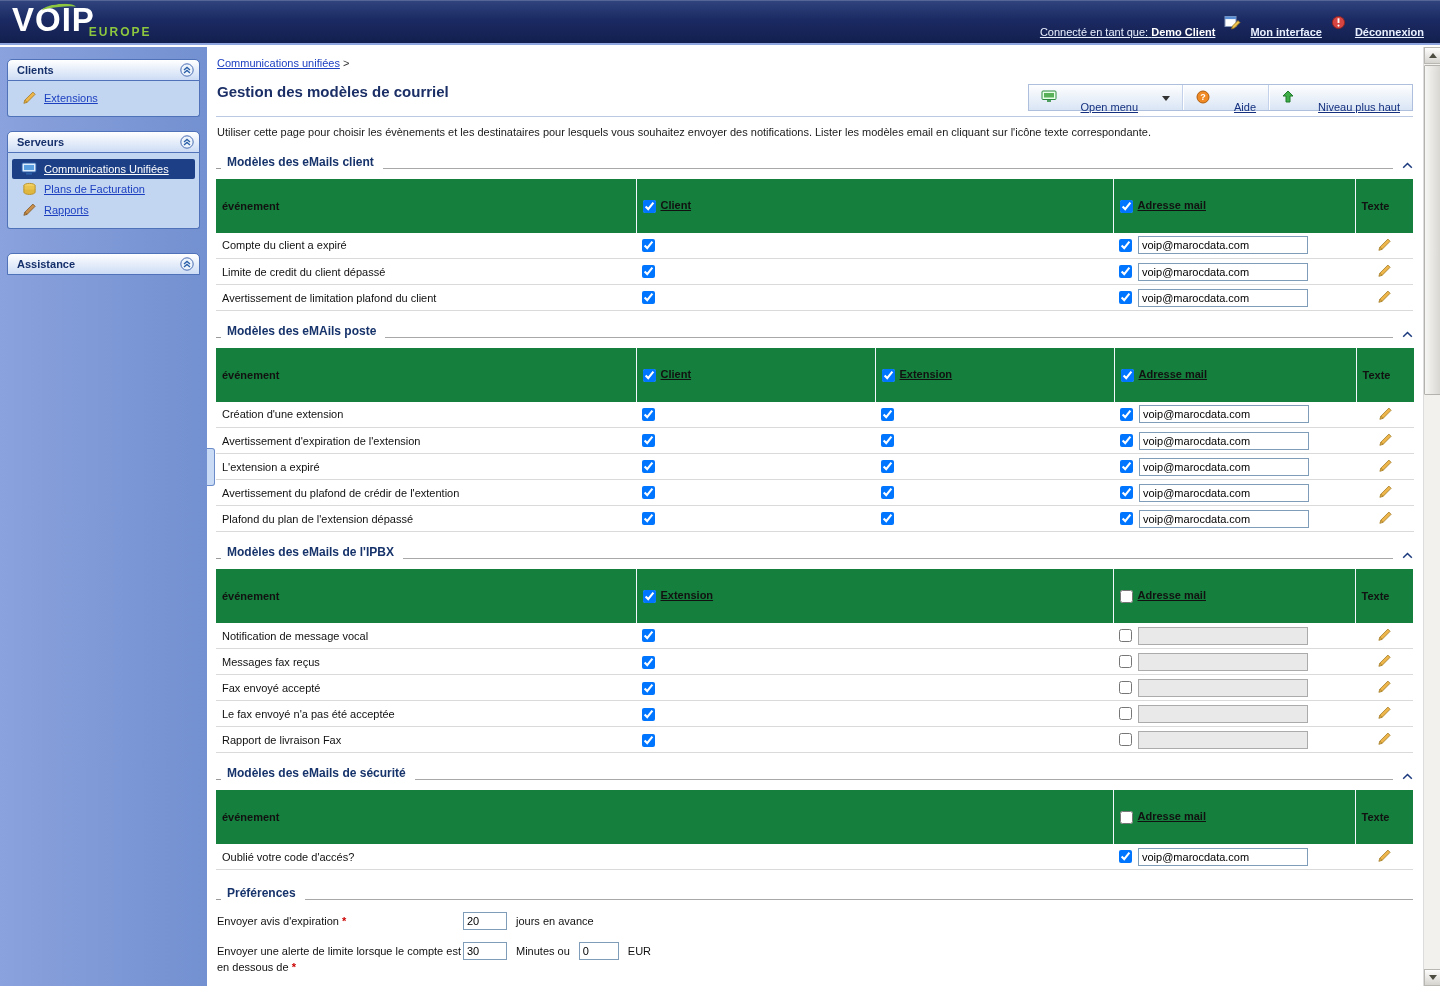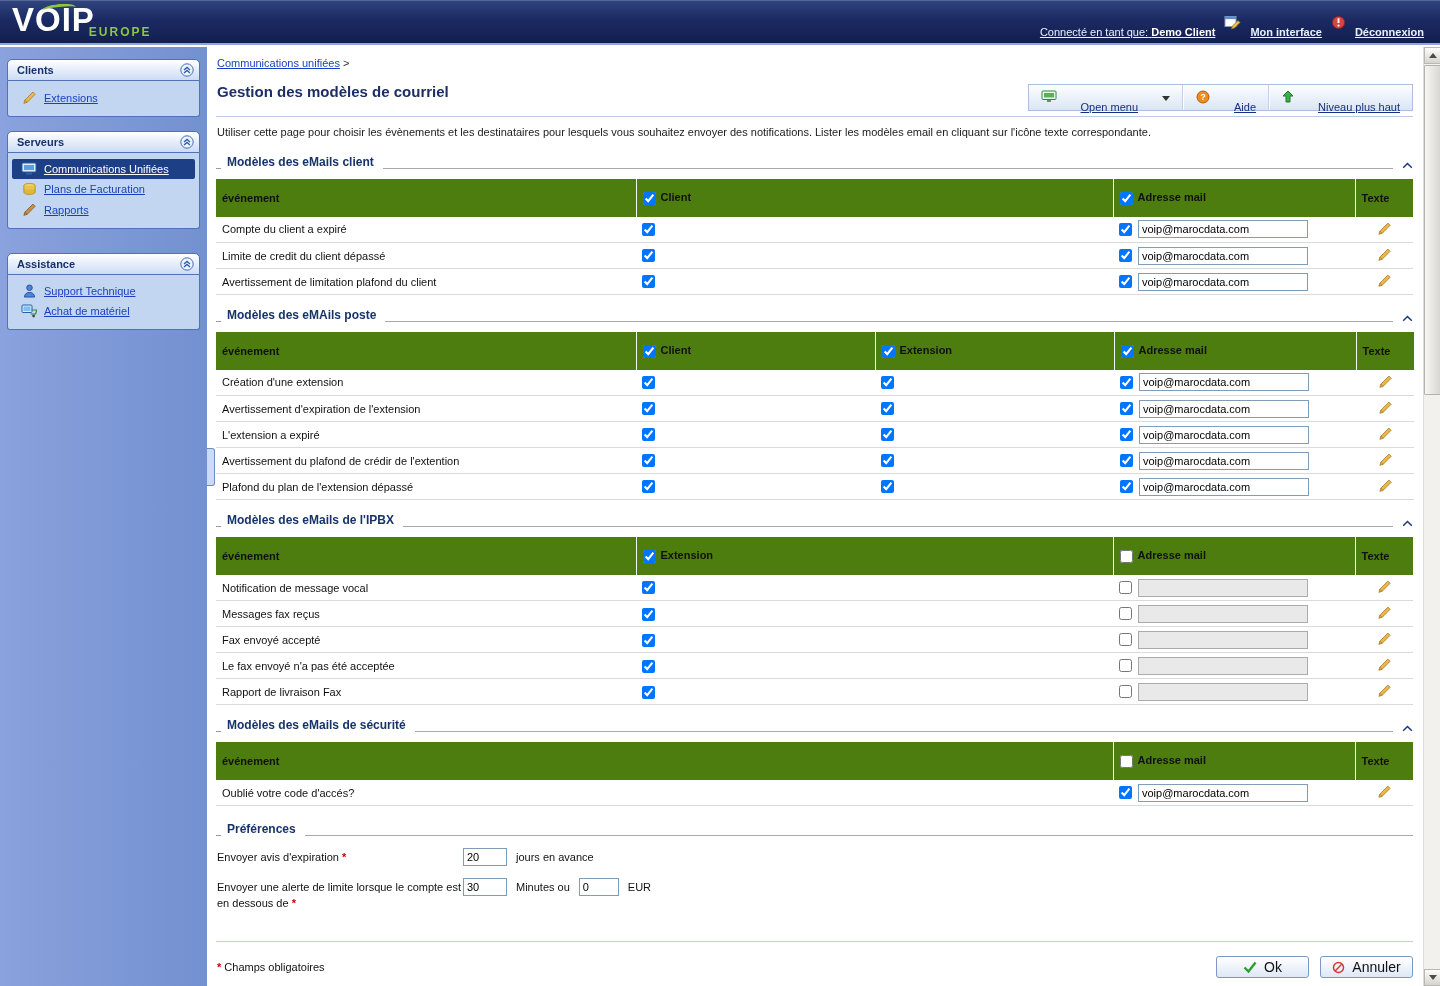--- a/index.html
+++ b/index.html
@@ -65,24 +65,24 @@
 
   
   .section { margin-top:13px; }
   .section-head { display:flex; align-items:flex-end; }
   .line-pre { width:5px; height:1px; background:#9a9a9a; margin-right:6px; }
   .section-title { color:#17336b; font-weight:bold; font-size:12px; margin-right:9px; white-space:nowrap; }
   .hline { flex:1; height:1px; background:#a8a8a8; }
   .chev { margin-left:9px; display:inline-flex; cursor:pointer; }
 
   table.etable { width:100%; border-collapse:collapse; table-layout:fixed; margin-top:10px; }
-  .etable th { background:#4d7c0f; font-weight:bold; text-align:left; padding:12px 6px; height:30px; }
+  .etable th { background:#15803d; font-weight:bold; text-align:left; padding:20px 6px; height:30px; }
   .etable th + th { border-left:1px solid #f2f7fd; }
   .etable td { padding:3px 6px; height:26px; border-bottom:1px solid #dadada; vertical-align:middle; }
-  .th-label { margin-left:5px; }
+  .th-label { margin-left:5px;text-decoration:underline; }
   .th-text, .td-text { text-align:center; }
   input[type="checkbox"] { width:13px; height:13px; margin:0; vertical-align:middle; cursor:pointer; }
   .mail-input { width:170px; height:18px; border:1px solid #7f9db9; font-family:"Liberation Sans",sans-serif;
     font-size:11px; padding:0 3px; margin-left:6px; vertical-align:middle; background:#fff; }
   .mail-input.off { background:#e9e9e9; border-color:#ababab; }
   .pencil { display:inline-flex; cursor:pointer; }
 
   
   .pref { margin-top:16px; }
   .pref-row { display:flex; align-items:flex-start; margin-top:12px; padding-left:1px; }
@@ -214,42 +214,20 @@
         <div class="panel-header">
           <span class="ph-title">Assistance</span>
           <span class="ph-collapse">
             <svg width="14" height="14" viewBox="0 0 14 14">
               <circle cx="7" cy="7" r="6.2" fill="#edf4fc" stroke="#4a6db3"></circle>
               <path d="M4 7l3-2.6L10 7" fill="none" stroke="#2b5fa8" stroke-width="1.3"></path>
               <path d="M4 10l3-2.6 3 2.6" fill="none" stroke="#2b5fa8" stroke-width="1.3"></path>
             </svg>
           </span>
         </div>
-        <div class="panel-body">
-          <div class="side-item">
-            <span class="side-icon">
-              <svg width="13" height="14" viewBox="0 0 14 15">
-                <circle cx="7" cy="4" r="3" fill="#4f84d4" stroke="#1d4f9e"></circle>
-                <path d="M1.5 14c0-3 2.5-5 5.5-5s5.5 2 5.5 5z" fill="#4f84d4" stroke="#1d4f9e"></path>
-              </svg>
-            </span>
-            <span class="link">Support Technique</span>
-          </div>
-          <div class="side-item">
-            <span class="side-icon">
-              <svg width="16" height="14" viewBox="0 0 16 14">
-                <rect x="1" y="1" width="10" height="7.5" rx="1" fill="#d7ecff" stroke="#2b5fa8"></rect>
-                <rect x="2.5" y="2.5" width="7" height="4.5" fill="#7fc0ee"></rect>
-                <circle cx="12.6" cy="12" r="1.4" fill="#444"></circle>
-                <path d="M9.5 10h5.2l1-4h-5" fill="none" stroke="#2b8a3e" stroke-width="1.2"></path>
-              </svg>
-            </span>
-            <span class="link">Achat de matériel</span>
-          </div>
-        </div>
       </div>
     </div>
 </div>
 <div class="collapse-handle"></div>
 
 <div class="main">
   <div class="content">
     <div class="breadcrumb">
       <a>Communications unifiées</a><span class="sep">&gt;</span>
     </div>

